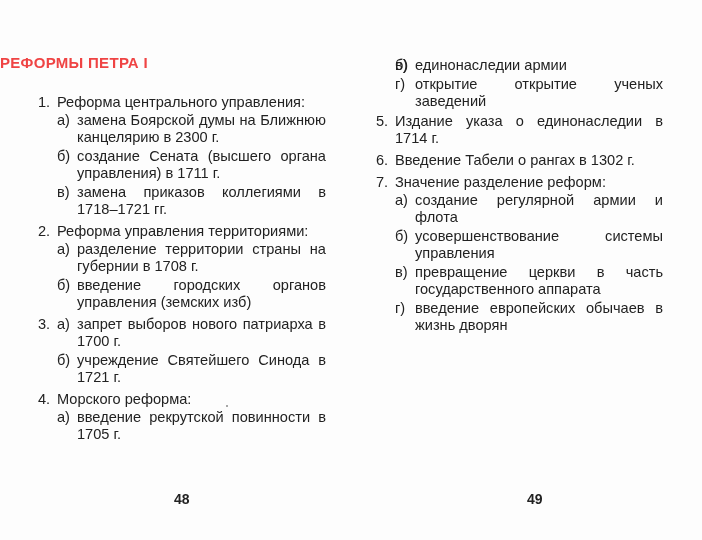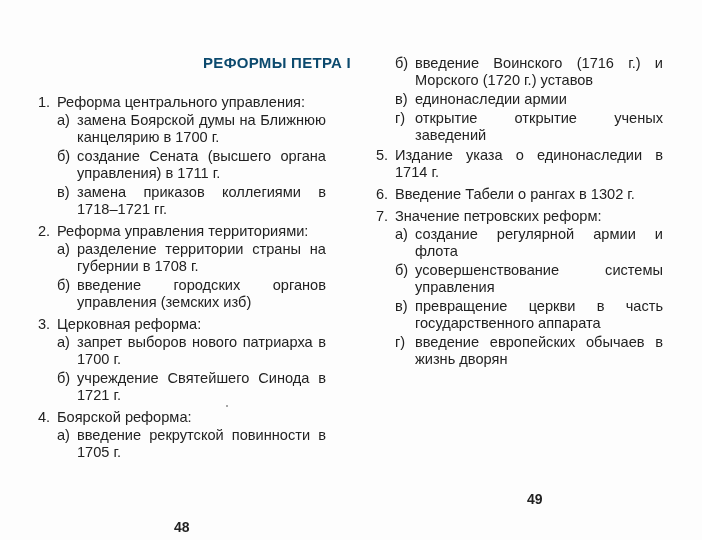--- a/index.html
+++ b/index.html
@@ -7,104 +7,103 @@
       width: 702px; height: 540px; overflow: hidden;
       background: #fdfdfd;
       font-family: "Liberation Sans", sans-serif;
       color: #222;
       position: relative;
     }
     .page { position: absolute; top: 0; height: 540px; }
     .page-left { left: 0; width: 351px; }
     .page-right { left: 351px; width: 351px; }
     .title {
-      position: absolute; top: 54px; left: 0; width: 351px; text-align: right;
-      font-weight: bold; font-size: 15px; letter-spacing: 0.3px; color: #0c4a6e;
+      position: absolute; top: 54px; left: 0; width: 351px; text-align: left;
+      font-weight: bold; font-size: 15px; letter-spacing: 0.3px; color: #ef4444;
     }
     .list { position: absolute; margin: 0; padding: 0; list-style: none; font-size: 14.6px; line-height: 17px; }
     .page-left .list { top: 94px; left: 38px; width: 288px; }
     .page-right .list { top: 55px; left: 25px; width: 287px; }
     .item { position: relative; padding-left: 19px; margin-bottom: 5px; }
     .item-num { position: absolute; left: 0; top: 0; }
     .item-text { display: block; text-align: justify; }
     .sub { list-style: none; margin: 1px 0 0 0; padding: 0; }
     .sub-item { position: relative; padding-left: 20px; margin-bottom: 2px; text-align: justify; }
     .sub-letter { position: absolute; left: 0; top: 0; }
     .cont { list-style: none; margin: 0; padding: 0 0 0 19px; }
     .right-items { margin-top: 3px; }
     .page-num {
       position: absolute; top: 491px; font-weight: bold; font-size: 14px; color: #222;
     }
-    .page-left .page-num { left: 174px; margin-top: 28px; }
+    .page-left .page-num { left: 174px; }
     .page-right .page-num { left: 176px; }
     .speck { position: absolute; width: 2px; height: 2px; background: #888; border-radius: 1px; }
   </style>
 </head>
 <body>
 
 <div class="page page-left">
   <div class="title">РЕФОРМЫ ПЕТРА I</div>
   <ul class="list">
     <li class="item">
       <span class="item-num">1.</span>
       <span class="item-text">Реформа центрального управления:</span>
       <ul class="sub">
-        <li class="sub-item"><span class="sub-letter">а)</span><span>замена Боярской думы на Ближнюю канцелярию в 1700 г.</span></li>
+        <li class="sub-item"><span class="sub-letter">а)</span><span>замена Боярской думы на Ближнюю канцелярию в 2300 г.</span></li>
         <li class="sub-item"><span class="sub-letter">б)</span><span>создание Сената (высшего органа управления) в 1711 г.</span></li>
         <li class="sub-item"><span class="sub-letter">в)</span><span>замена приказов коллегиями в 1718–1721 гг.</span></li>
       </ul>
     </li>
     <li class="item">
       <span class="item-num">2.</span>
       <span class="item-text">Реформа управления территориями:</span>
       <ul class="sub">
         <li class="sub-item"><span class="sub-letter">а)</span><span>разделение территории страны на губернии в 1708 г.</span></li>
         <li class="sub-item"><span class="sub-letter">б)</span><span>введение городских органов управления (земских изб)</span></li>
       </ul>
     </li>
     <li class="item">
       <span class="item-num">3.</span>
-      <span class="item-text">Церковная реформа:</span>
       <ul class="sub">
         <li class="sub-item"><span class="sub-letter">а)</span><span>запрет выборов нового патриарха в 1700 г.</span></li>
         <li class="sub-item"><span class="sub-letter">б)</span><span>учреждение Святейшего Синода в 1721 г.</span></li>
       </ul>
     </li>
     <li class="item">
       <span class="item-num">4.</span>
-      <span class="item-text">Боярской реформа:</span>
+      <span class="item-text">Морского реформа:</span>
       <ul class="sub">
         <li class="sub-item"><span class="sub-letter">а)</span><span>введение рекрутской повинности в 1705 г.</span></li>
       </ul>
     </li>
   </ul>
   <div class="speck" style="left:226px; top:405px;"></div>
   <div class="page-num">48</div>
 </div>
 
 <div class="page page-right">
   <ul class="list">
     <li>
       <ul class="cont">
-        <li class="sub-item"><span class="sub-letter">б)</span><span>введение Воинского (1716 г.) и Морского (1720 г.) уставов</span></li>
+        <li class="sub-item"><span class="sub-letter">б)</span></li>
         <li class="sub-item"><span class="sub-letter">в)</span><span>единонаследии армии</span></li>
         <li class="sub-item"><span class="sub-letter">г)</span><span>открытие открытие ученых заведений</span></li>
       </ul>
     </li>
     <li class="item right-items">
       <span class="item-num">5.</span>
       <span class="item-text">Издание указа о единонаследии в 1714 г.</span>
     </li>
     <li class="item">
       <span class="item-num">6.</span>
       <span class="item-text">Введение Табели о рангах в 1302 г.</span>
     </li>
     <li class="item">
       <span class="item-num">7.</span>
-      <span class="item-text">Значение петровских реформ:</span>
+      <span class="item-text">Значение разделение реформ:</span>
       <ul class="sub">
         <li class="sub-item"><span class="sub-letter">а)</span><span>создание регулярной армии и флота</span></li>
         <li class="sub-item"><span class="sub-letter">б)</span><span>усовершенствование системы управления</span></li>
         <li class="sub-item"><span class="sub-letter">в)</span><span>превращение церкви в часть государственного аппарата</span></li>
         <li class="sub-item"><span class="sub-letter">г)</span><span>введение европейских обычаев в жизнь дворян</span></li>
       </ul>
     </li>
   </ul>
   <div class="page-num">49</div>
 </div>

